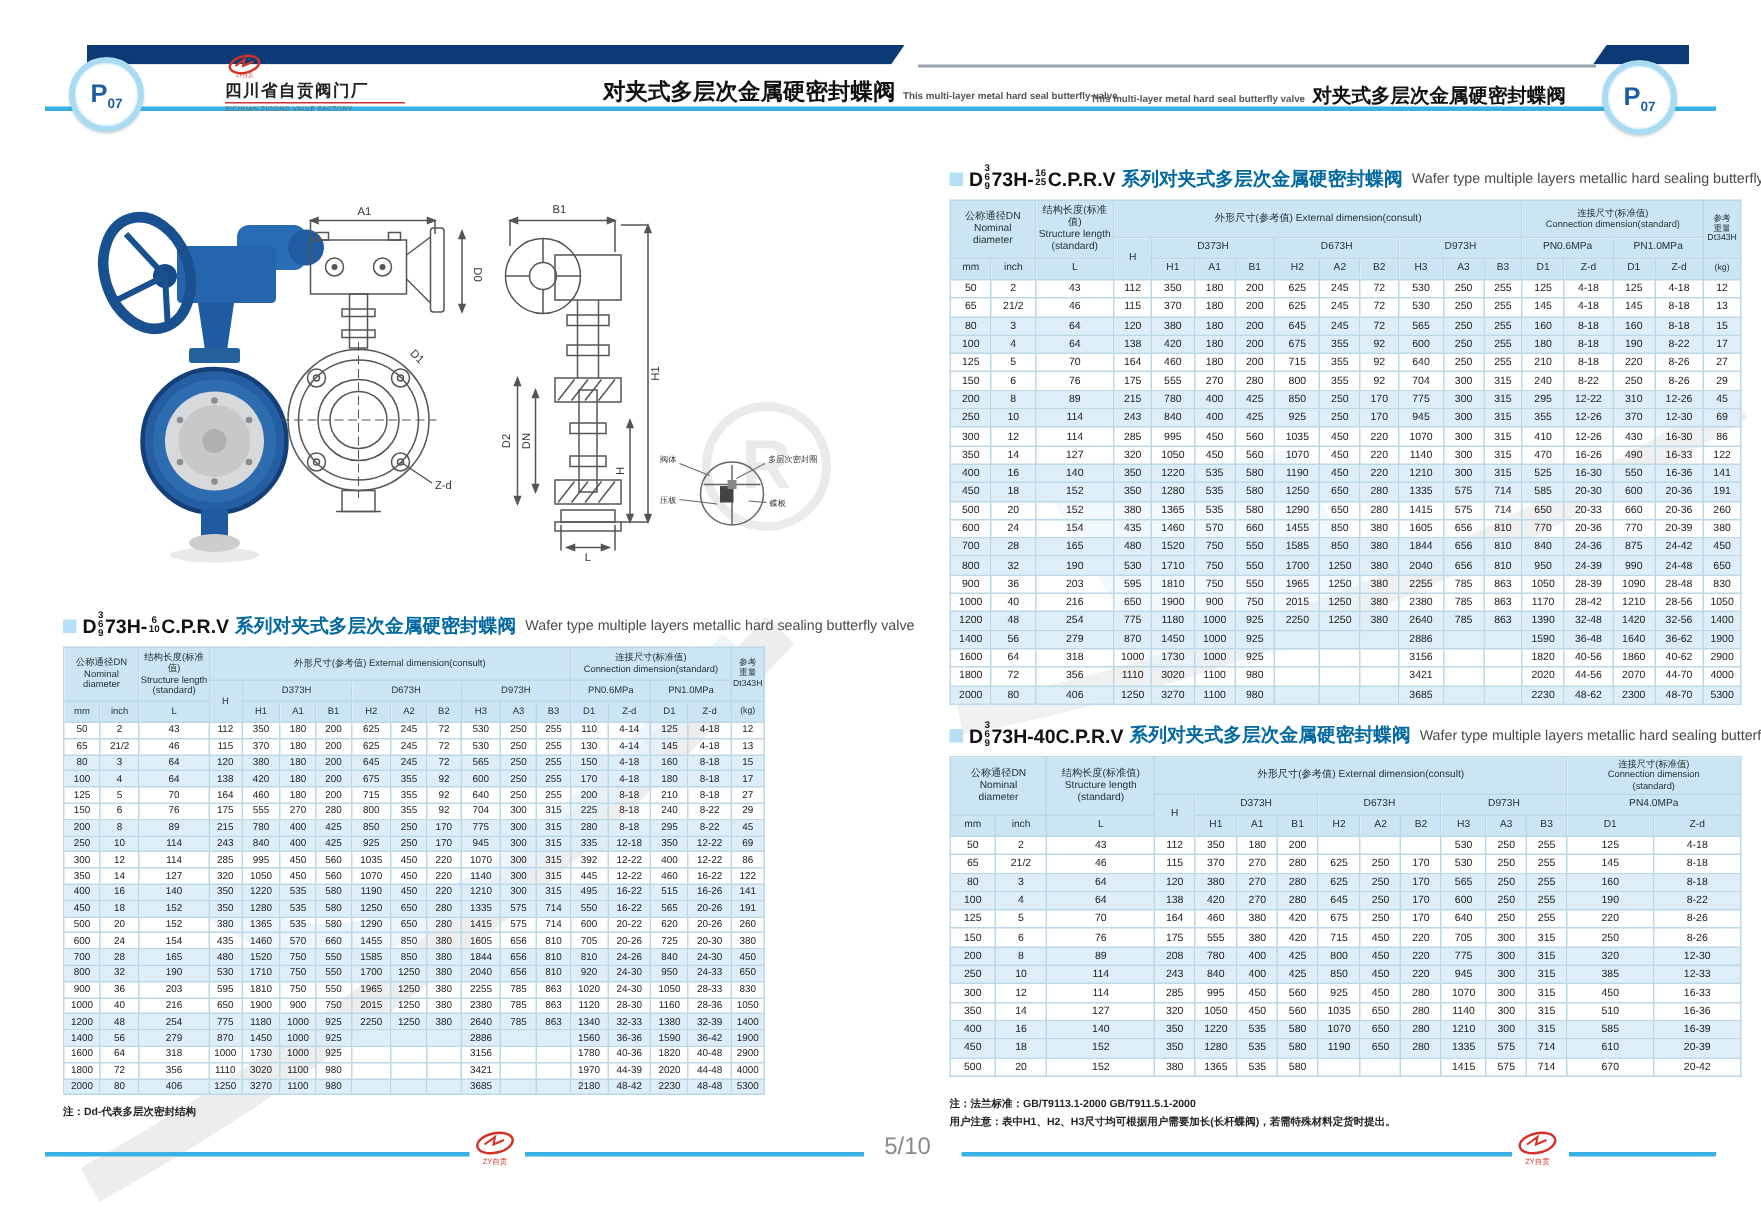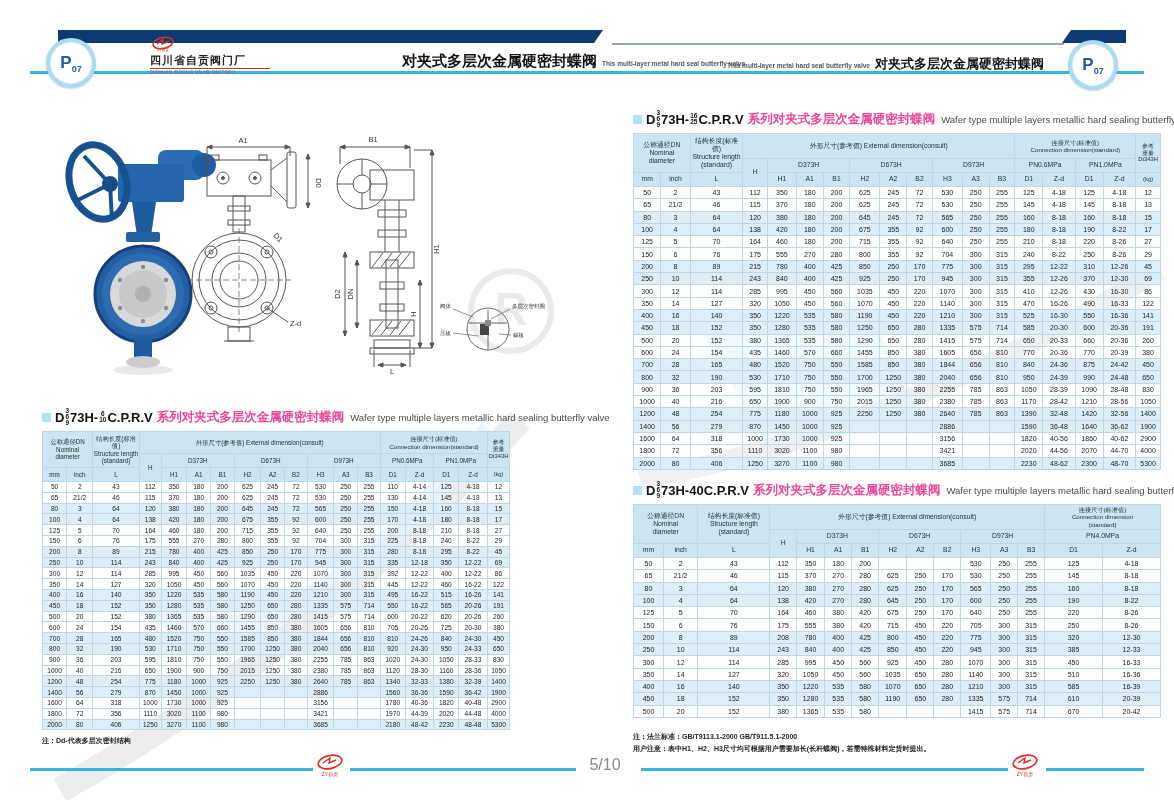--- a/index.html
+++ b/index.html
@@ -40,21 +40,21 @@
   
   .block{position:absolute;z-index:1;}
   .tb-left{left:42px;top:408px;width:468px;}
   .tb-r1{left:633px;top:110px;width:528px;}
   .tb-r2{left:633px;top:481px;width:528px;}
   .ttitle{display:flex;align-items:center;gap:4px;font-weight:bold;margin-bottom:5px;white-space:nowrap;}
   .bullet{width:9px;height:9px;background:#b5e0f5;flex:0 0 auto;}
   .model{font-size:13px;display:inline-flex;align-items:center;color:#111;}
   .stack{display:inline-flex;flex-direction:column;font-size:6.5px;line-height:6px;text-align:center;
          font-weight:bold;margin:0 1px;}
-  .t-cn{font-size:12.5px;color:#ec4899;}
+  .t-cn{font-size:12.5px;color:#0369a1;}
   .t-en{font-size:9.5px;font-weight:normal;color:#4a4a4a;margin-left:2px;}
   table{border-collapse:collapse;table-layout:fixed;width:100%;border:1px solid #8fb8d2;}
   th,td{border:1px solid #bcd7e8;text-align:center;padding:0;overflow:hidden;}
   th{background:#cbe5f5;font-weight:normal;color:#233;white-space:pre-line;font-size:6.8px;line-height:1.18;}
   .tb-left th{font-size:6.3px;}
   th.sm{font-size:6.2px;}
   th.wt{font-size:5.8px;}
   td{font-size:7px;height:11.3px;white-space:nowrap;color:#1a1a1a;background:transparent;}
   .tb-left td{font-size:6.6px;height:9.8px;}
   tr.alt td{background:#ddeef9;}

